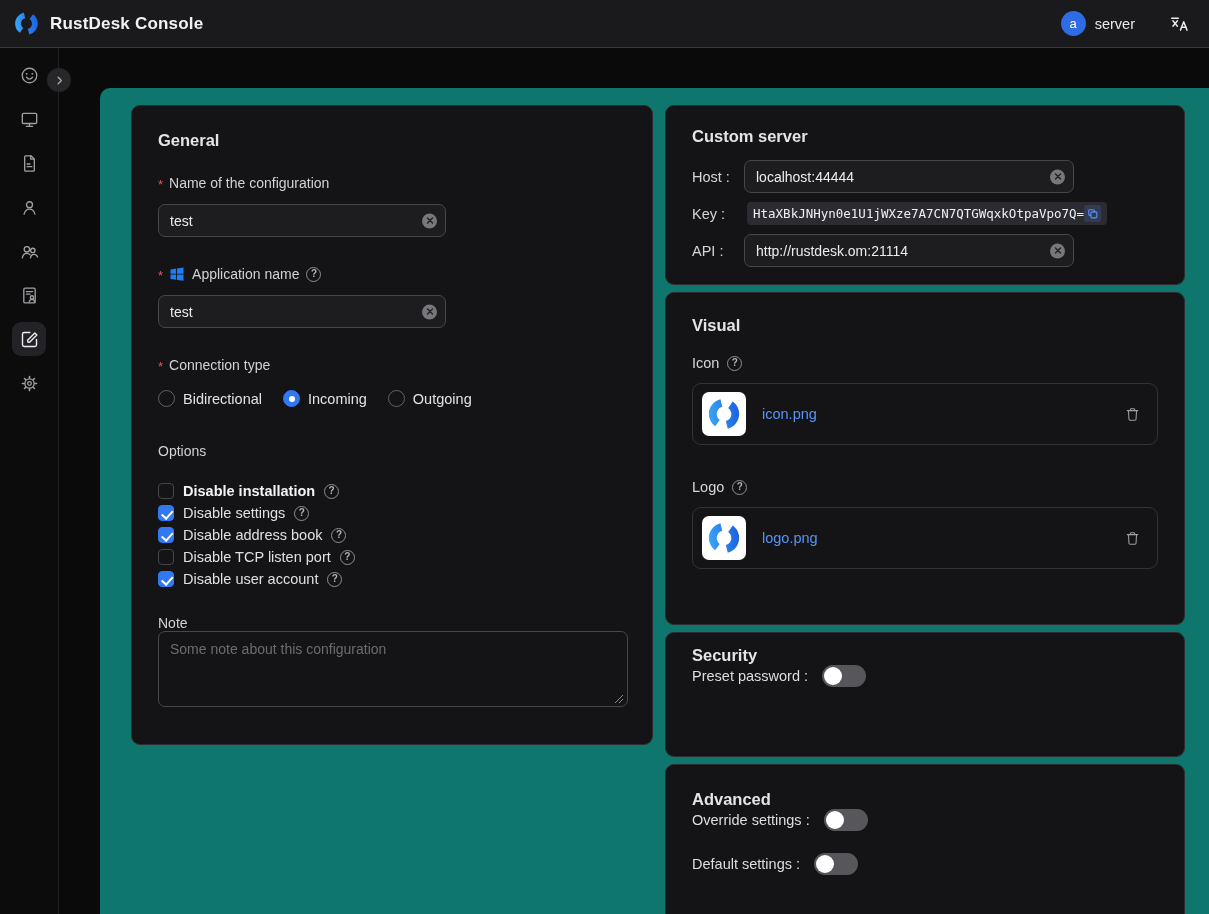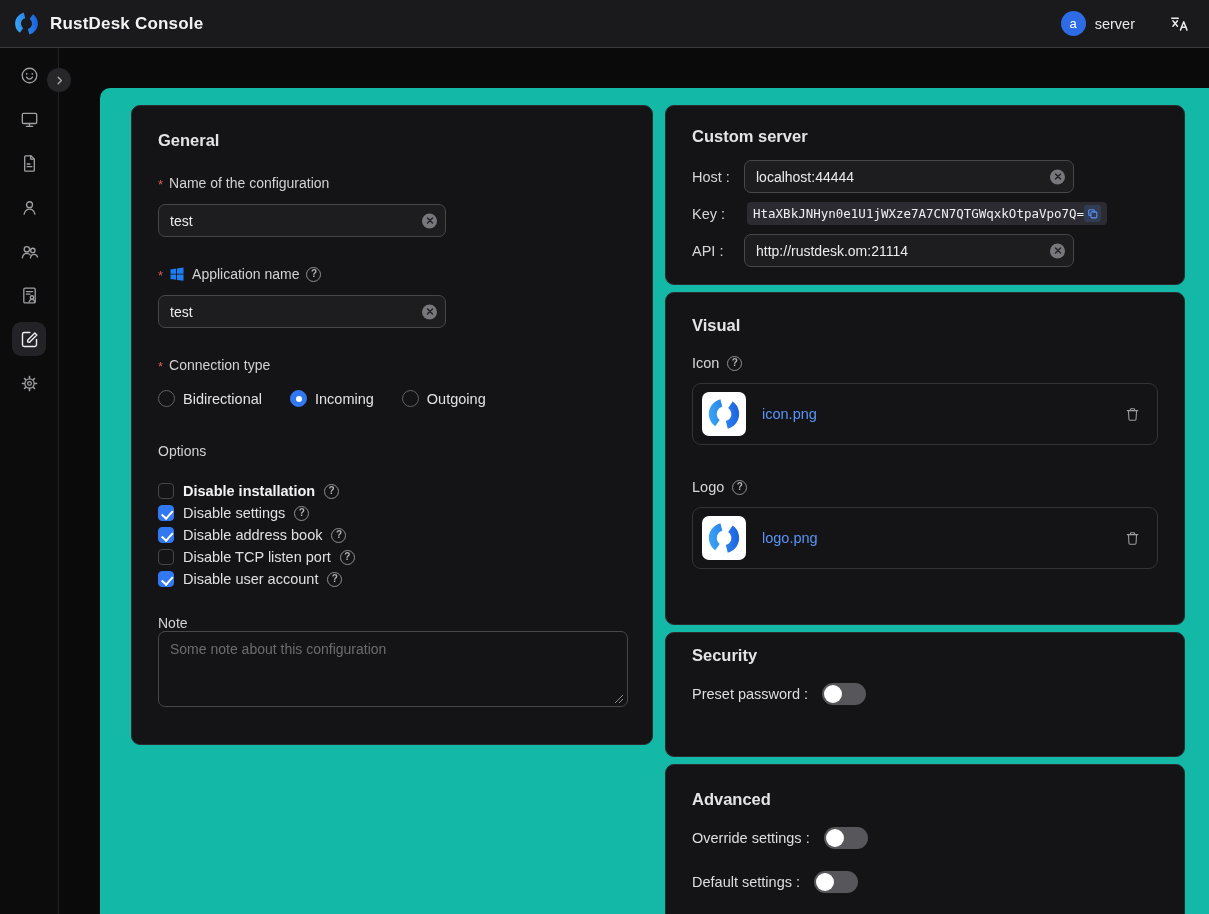--- a/index.html
+++ b/index.html
@@ -38,21 +38,21 @@
   .side-btn.active { background:#232327; color:#ededef; }
   .side-btn svg { width:21px; height:21px; }
 
   .expand-btn {
     position:absolute; top:68px; left:47px; width:24px; height:24px; border-radius:50%;
     background:#27272a; color:#aaaaae; display:flex; align-items:center; justify-content:center;
     z-index:7; cursor:pointer;
   }
 
   
-  .panel { position:absolute; top:88px; left:100px; right:0; bottom:0; background:#14b8a6; border-top-left-radius:10px; }
+  .panel { position:absolute; top:88px; left:100px; right:0; bottom:0; background:#0f766e; border-top-left-radius:10px; }
 
   .card { background:#141416; border:1px solid #2d2d30; border-radius:9px; }
   .card-general { position:absolute; left:31px; top:17px; width:522px; height:640px; padding:24px 26px; }
   .right-col { position:absolute; left:565px; top:17px; width:520px; display:flex; flex-direction:column; gap:7px; }
   .card-custom-server { height:180px; padding:20px 26px; }
   .card-visual { height:333px; padding:22px 26px; }
   .card-security { height:125px; padding:12px 26px; }
   .card-advanced { height:240px; padding:24px 26px; }
 
   .card-title { font-size:16.5px; font-weight:600; color:#e4e4e6; line-height:20px; }
@@ -77,21 +77,21 @@
 
   .help {
     width:15px; height:15px; border-radius:50%; border:1px solid #8f8f94; color:#b2b2b6;
     font-size:10px; line-height:1; display:inline-flex; align-items:center; justify-content:center;
     flex:none; cursor:pointer; font-weight:600;
   }
 
   .win-icon { width:16px; height:16px; flex:none; }
 
   
-  .radio-row { display:flex; align-items:center; gap:28px; margin-top:16px; }
+  .radio-row { display:flex; align-items:center; gap:21px; margin-top:16px; }
   .radio { display:flex; align-items:center; gap:8px; font-size:14.5px; color:#e2e2e4; cursor:pointer; }
   .radio-dot { width:17px; height:17px; border-radius:50%; border:1.5px solid #626266; position:relative; flex:none; }
   .radio-dot.on { background:#3178f2; border-color:#3178f2; }
   .radio-dot.on::after { content:""; position:absolute; width:6px; height:6px; border-radius:50%; background:#fff;
     top:50%; left:50%; transform:translate(-50%,-50%); }
 
   
   .options-label { margin-top:36px; font-size:14px; color:#d2d2d5; }
   .opts { margin-top:24px; display:flex; flex-direction:column; gap:6px; }
   .opt { display:flex; align-items:center; gap:9px; font-size:14.5px; color:#e0e0e2; height:16px; line-height:16px; }
@@ -130,21 +130,21 @@
   .vis-label-row.second { margin-top:34px;align-items:center; }
   .upload-box { margin-top:12px; height:62px; border:1px solid #333336; border-radius:9px;
     display:flex; align-items:center; padding:9px 16px 9px 9px; }
   .thumb { width:44px; height:44px; background:#fff; border-radius:7px;
     display:flex; align-items:center; justify-content:center; flex:none; }
   .thumb svg { width:36px; height:36px; }
   .file-link { margin-left:16px; font-size:14.5px; color:#5a93f6; cursor:pointer; }
   .trash-btn { margin-left:auto; color:#9d9da2; cursor:pointer; }
 
   
-  .toggle-row { margin-top:18px; display:flex; align-items:center; gap:14px; font-size:14.5px; color:#dedee0; }
+  .toggle-row { display:flex; align-items:center; gap:14px; font-size:14.5px; color:#dedee0; }
   .toggle-row.second { margin-top:22px; }
   .toggle { width:44px; height:22px; border-radius:11px; background:#56565b; position:relative; cursor:pointer; flex:none; }
   .toggle::after { content:""; position:absolute; left:2px; top:2px; width:18px; height:18px; border-radius:50%; background:#fff;
     transition:left .15s; }
 </style>
 </head>
 <body>
 
 <svg width="0" height="0" style="position:absolute">
   <defs>

